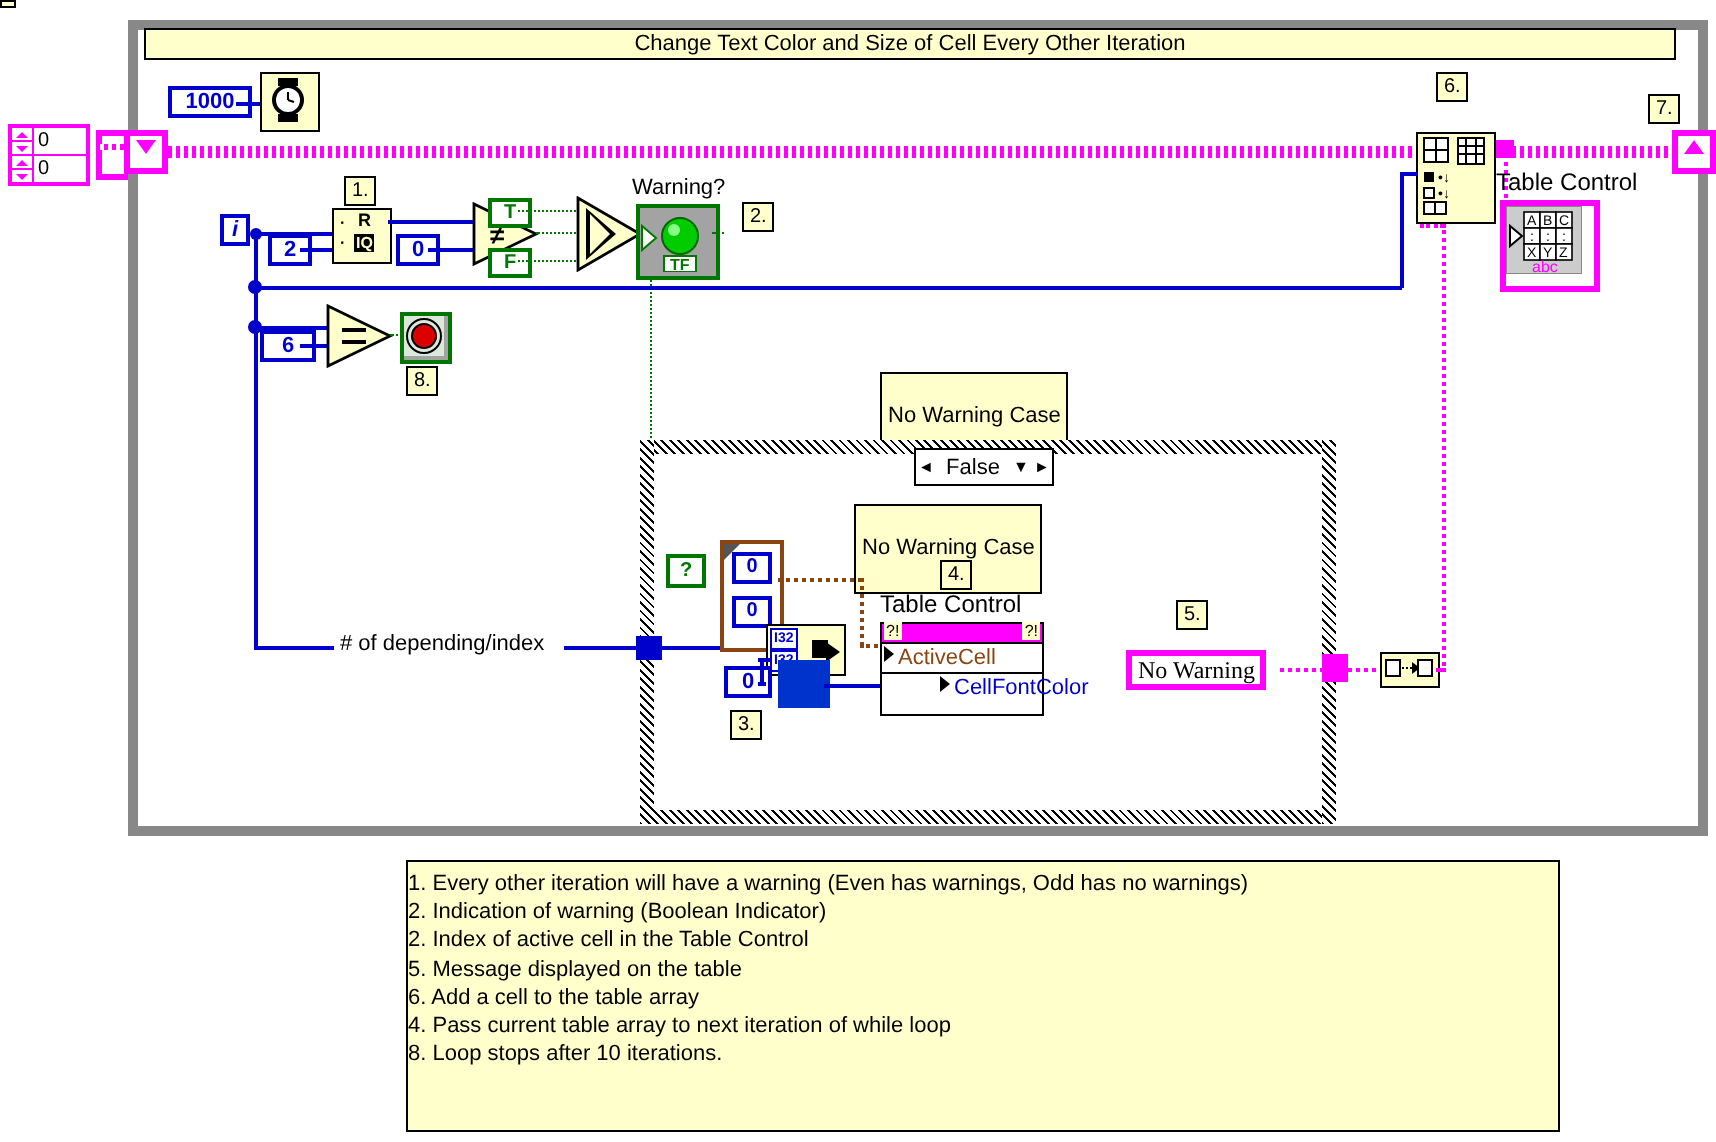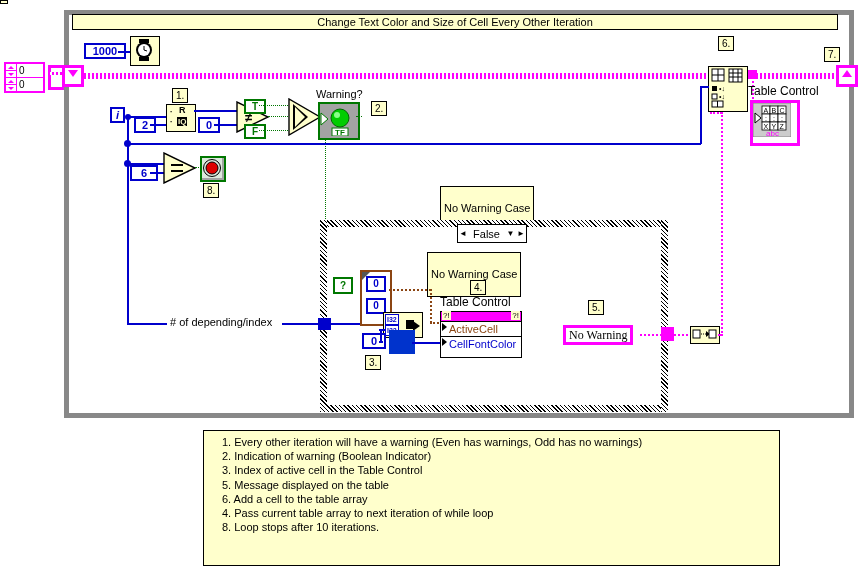--- a/index.html
+++ b/index.html
@@ -52,32 +52,32 @@
       font-size:10px;line-height:11px;padding:0 3px;font-weight:bold;text-align:center;}
 
   
   .fn{background:#FFFFCC;border:1px solid #000;}
 
   
   .pnode{background:#ffffff;border:1px solid #000;}
   .pn-hdr{background:#FF00FF;height:9px;position:relative;border-bottom:1px solid #000;}
   .pn-row{font-size:11px;line-height:14px;padding:0 2px 0 8px;border-bottom:1px solid #000;
       background:#ffffff;white-space:nowrap;}
-  .pn-row:last-child{border-bottom:none;}
+  .pn-row:last-child{border-bottom:none;margin-left:28px;}
 
   
   .ind-green{border:2px solid #007700;background:#a3a3a3;}
   .ind-pink{border:3px solid #FF00FF;background:#ffffff;}
   .str-const{border:3px solid #FF00FF;background:#ffffff;color:#000;font-size:12px;
       line-height:14px;padding:0 3px;white-space:nowrap;font-family:Liberation Serif, serif;}
   .case-hatch{background-image:repeating-linear-gradient(45deg,#000 0px,#000 1px,#fff 1px,#fff 3px);}
 
   
   .legend{background:#FFFFCC;border:1px solid #000;}
-  .legend-line{font-size:11px;line-height:14.2px;color:#000;white-space:nowrap;padding-left:18px;}
+  .legend-line{font-size:11px;line-height:14.2px;color:#000;white-space:nowrap;padding-left:0;}
 </style>
 </head>
 <body>
 
 <div id="root">
 
   <div class="abs" style="left:4px;top:62px;">
     <div style="display:flex;align-items:flex-start;">
       <div style="border:2px solid #FF00FF;background:#fff;display:flex;flex-direction:column;">
         <div style="display:flex;align-items:center;border-bottom:1px solid #FF00FF;">
@@ -385,20 +385,20 @@
         <rect x="25" y="19" width="8" height="8" fill="#fff" stroke="#000" stroke-width="0.8"></rect>
         <text x="26.5" y="25.5">Z</text>
       </g>
       <text x="13" y="33" font-size="8" fill="#FF00FF" font-family="Liberation Sans, sans-serif">abc</text>
     </svg>
   </div>
 
   <div class="abs legend" style="left:203px;top:430px;width:575px;height:130px;padding-top:4px;">
     <div class="legend-line">1. Every other iteration will have a warning (Even has warnings, Odd has no warnings)</div>
     <div class="legend-line">2. Indication of warning (Boolean Indicator)</div>
-    <div class="legend-line">3. Index of active cell in the Table Control</div>
+    <div class="legend-line">2. Index of active cell in the Table Control</div>
     <div class="legend-line">5. Message displayed on the table</div>
     <div class="legend-line">6. Add a cell to the table array</div>
     <div class="legend-line">4. Pass current table array to next iteration of while loop</div>
     <div class="legend-line">8. Loop stops after 10 iterations.</div>
   </div>
 
 </div>
 
 </body></html>

